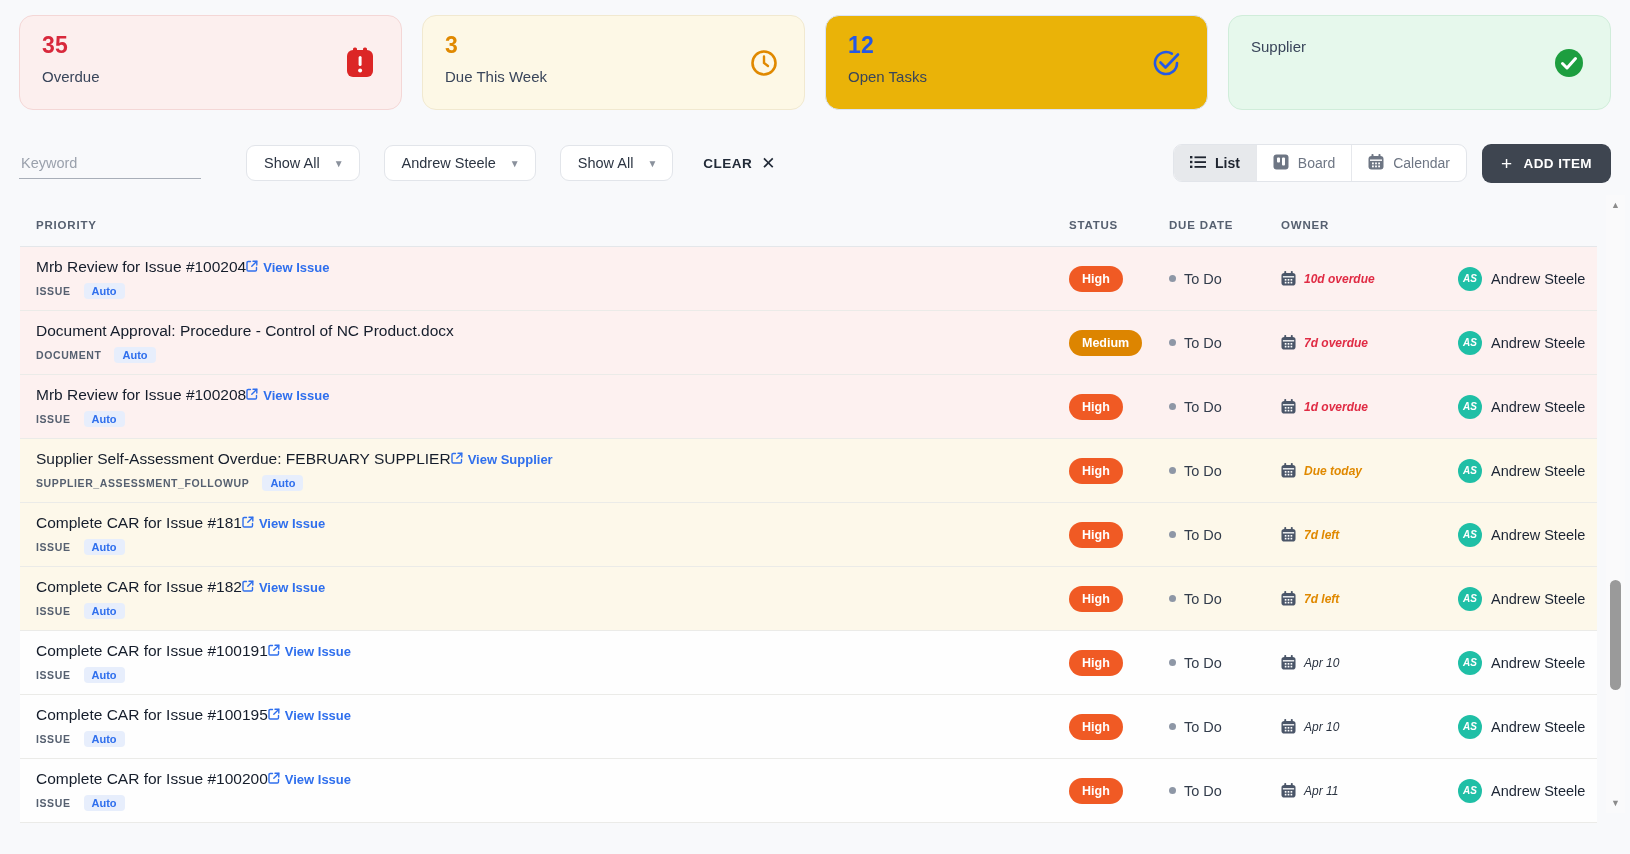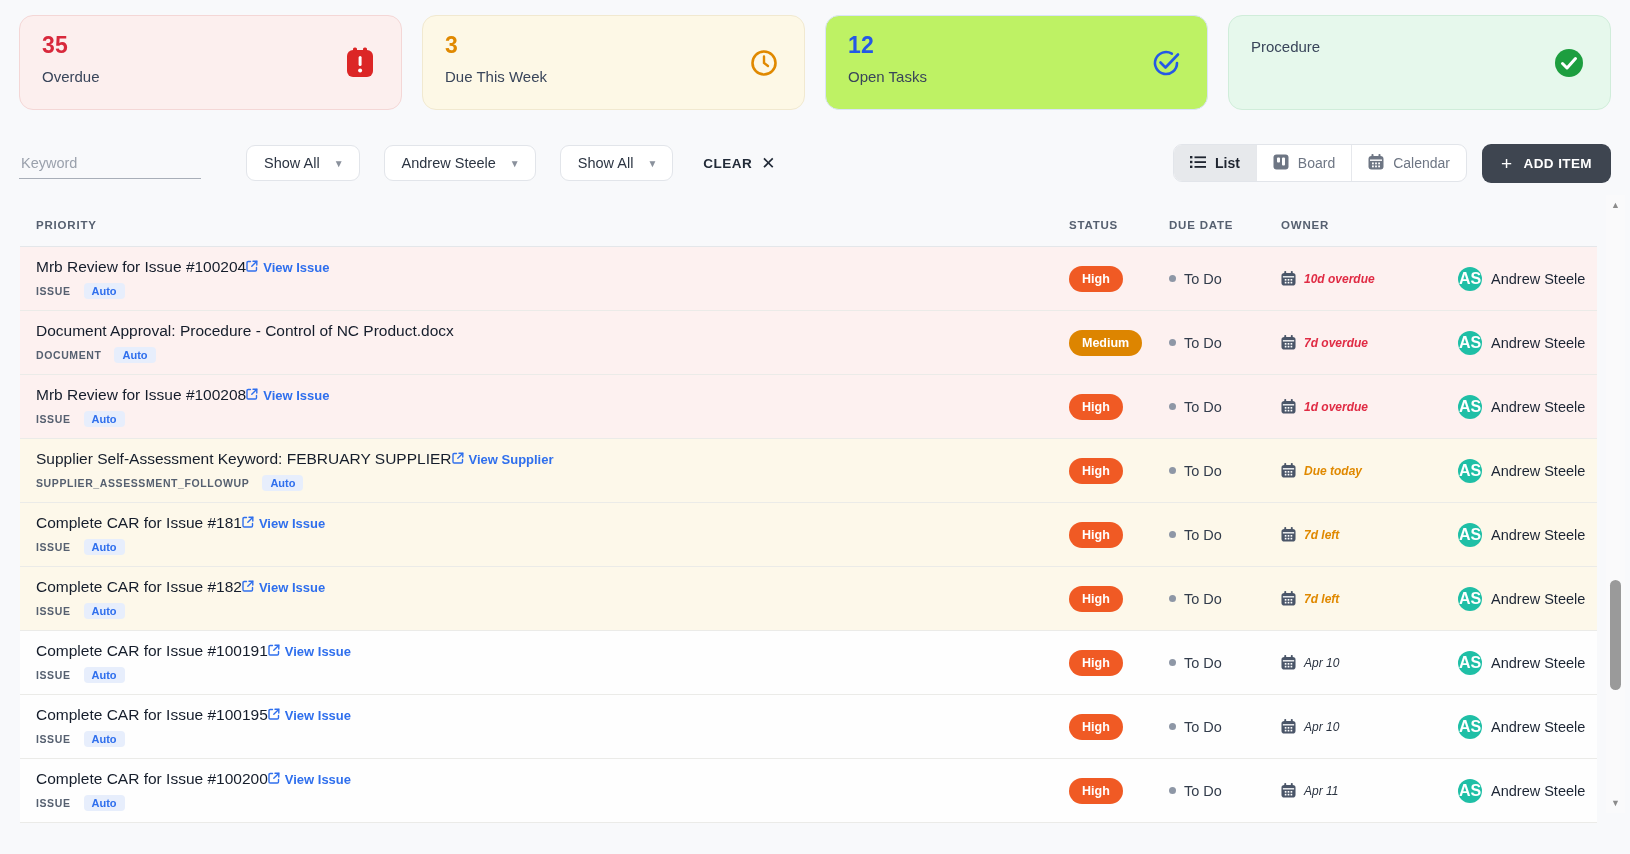--- a/index.html
+++ b/index.html
@@ -15,21 +15,21 @@
   
   .stat-cards { display:flex; gap:20px; margin:15px 19px 0; }
   .card { flex:1; height:95px; border-radius:14px; padding:13px 22px; position:relative; border:1px solid transparent; }
   .card .num { font-size:23px; font-weight:800; margin-top:3px; letter-spacing:.3px; }
   .card .lbl { font-size:15px; color:#39455a; margin-top:9px; }
   .card .icon { position:absolute; right:26px; top:50%; transform:translateY(-50%); display:flex; }
   .card-overdue   { background:#fcefee; border-color:#f4d7d6; }
   .card-overdue .num { color:#d8293c; }
   .card-dueweek   { background:#fdf8e6; border-color:#f1e9d0; }
   .card-dueweek .num { color:#e08900; }
-  .card-open      { background:#bef264; border-color:#dae4f7; }
+  .card-open      { background:#eab308; border-color:#dae4f7; }
   .card-open .num { color:#2458e6; }
   .card-completed { background:#e6f8ec; border-color:#d0edda; }
   .card-completed .num { color:#1d9e3f; }
 
   
   .filterbar { display:flex; align-items:center; margin:33px 19px 0 19px; height:40px; }
   .keyword { width:182px; border:none; border-bottom:1px solid #a8aeb8; background:transparent;
              font-size:14.5px; padding:7px 2px; color:#333; outline:none; }
   .keyword::placeholder { color:#9aa1ac; }
   .dd { display:flex; align-items:center; gap:14px; border:1px solid #e2e5ea; background:#fff;
@@ -71,22 +71,22 @@
   .type { font-size:10.5px; font-weight:700; color:#566070; letter-spacing:.6px; }
   .auto { font-size:11px; font-weight:600; color:#2f6fed; background:#e7eefc; padding:2px 8px; border-radius:4px; }
   .pill { display:inline-block; color:#fff; font-size:12.5px; font-weight:700; padding:6px 13px; border-radius:999px; }
   .status-cell { display:flex; align-items:center; gap:8px; font-size:14.5px; color:#333d4c; }
   .dot { width:7px; height:7px; border-radius:50%; background:#8e97a6; }
   .due-cell { display:flex; align-items:center; gap:8px; font-size:12px;font-style:italic; }
   .due-overdue { color:#e02b44; font-weight:700; }
   .due-soon    { color:#e08900; font-weight:700; }
   .due-normal  { color:#2b3442; font-weight:500; }
   .owner-cell { display:flex; align-items:center; gap:9px; }
-  .avatar { width:24px; height:24px; border-radius:50%; background:#1fbfa6; color:#fff; font-size:16px;
-            font-weight:700; display:flex; align-items:center; justify-content:center; flex:0 0 24px; }
+  .avatar { width:24px; height:24px; border-radius:50%; background:#1fbfa6; color:#fff; font-size:10px;
+            font-weight:700; display:flex; align-items:center; justify-content:center; flex:0 0 24px;font-style:italic; }
   .owner-name { font-size:14.5px; color:#1c2534; white-space:nowrap; }
 
   
   .scrollbar { position:absolute; top:195px; right:5px; width:19px; height:618px; background:#fafafb; }
   .scroll-arrow { position:absolute; left:50%; transform:translateX(-50%); color:#8b8b8b; font-size:9px; }
   .scroll-up { top:5px; }
   .scroll-down { bottom:5px; }
   .thumb { position:absolute; left:4px; top:385px; width:11px; height:110px; background:#9a9a9a; border-radius:6px; }
 </style>
 </head>
@@ -120,21 +120,21 @@
     <div class="num">12</div>
     <div class="lbl">Open Tasks</div>
     <span class="icon">
       <svg width="30" height="30" viewBox="0 0 30 30">
           <path d="M26 15 a11 11 0 1 1 -5.2-9.3" fill="none" stroke="#2458e6" stroke-width="2.6" stroke-linecap="round"></path>
           <path d="M9.5 14.5 L14.5 19.5 L27 6.5" fill="none" stroke="#2458e6" stroke-width="2.6" stroke-linecap="round" stroke-linejoin="round"></path>
         </svg>
     </span>
   </div>
   <div class="card card-completed">
-    <div class="lbl">Procedure</div>
+    <div class="lbl">Supplier</div>
     <span class="icon">
       <svg width="30" height="30" viewBox="0 0 30 30">
           <circle cx="15" cy="15" r="14" fill="#1d9e3f"></circle>
           <path d="M8.5 15.5 L13 20 L21.5 10.5" fill="none" stroke="#fff" stroke-width="3" stroke-linecap="round" stroke-linejoin="round"></path>
         </svg>
     </span>
   </div>
 </div>
 
 <div class="filterbar">
@@ -347,21 +347,21 @@
           <span class="due-overdue">1d overdue</span>
         </div>
         <div class="owner-cell">
           <span class="avatar" style="background: rgb(31, 191, 166);">AS</span>
           <span class="owner-name">Andrew Steele</span>
         </div>
       </div>
       <div class="row tone-soon">
         <div class="task-cell">
           <div class="title-line">
-            <span class="title">Supplier Self-Assessment Keyword: FEBRUARY SUPPLIER</span>
+            <span class="title">Supplier Self-Assessment Overdue: FEBRUARY SUPPLIER</span>
             <a class="vlink" href="#">
               <span><svg width="12" height="12" viewBox="0 0 12 12">
                   <path d="M4.5 1.5 H2.2 A1.2 1.2 0 0 0 1 2.7 V9.8 A1.2 1.2 0 0 0 2.2 11 H9.3 A1.2 1.2 0 0 0 10.5 9.8 V7.5" fill="none" stroke="#2f6fed" stroke-width="1.4" stroke-linecap="round"></path>
                   <path d="M7 1.2 H10.8 V5" fill="none" stroke="#2f6fed" stroke-width="1.4" stroke-linecap="round"></path>
                   <path d="M10.6 1.4 L5.8 6.2" fill="none" stroke="#2f6fed" stroke-width="1.4" stroke-linecap="round"></path>
                 </svg></span>
               <span>View Supplier</span>
             </a>
           </div>
           <div class="meta-line">

